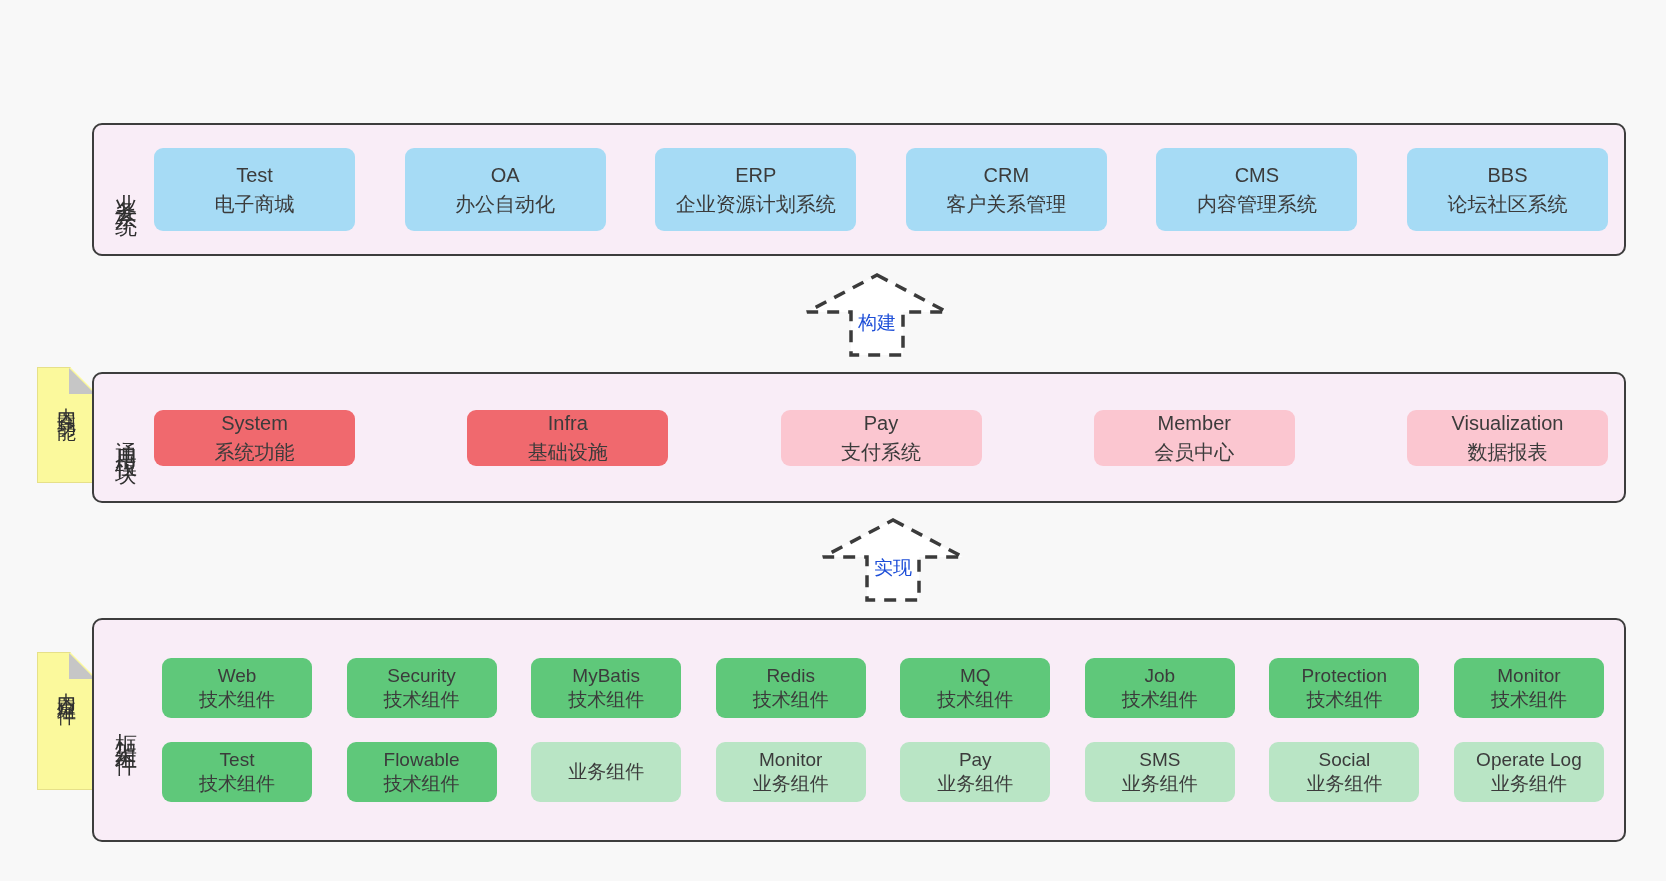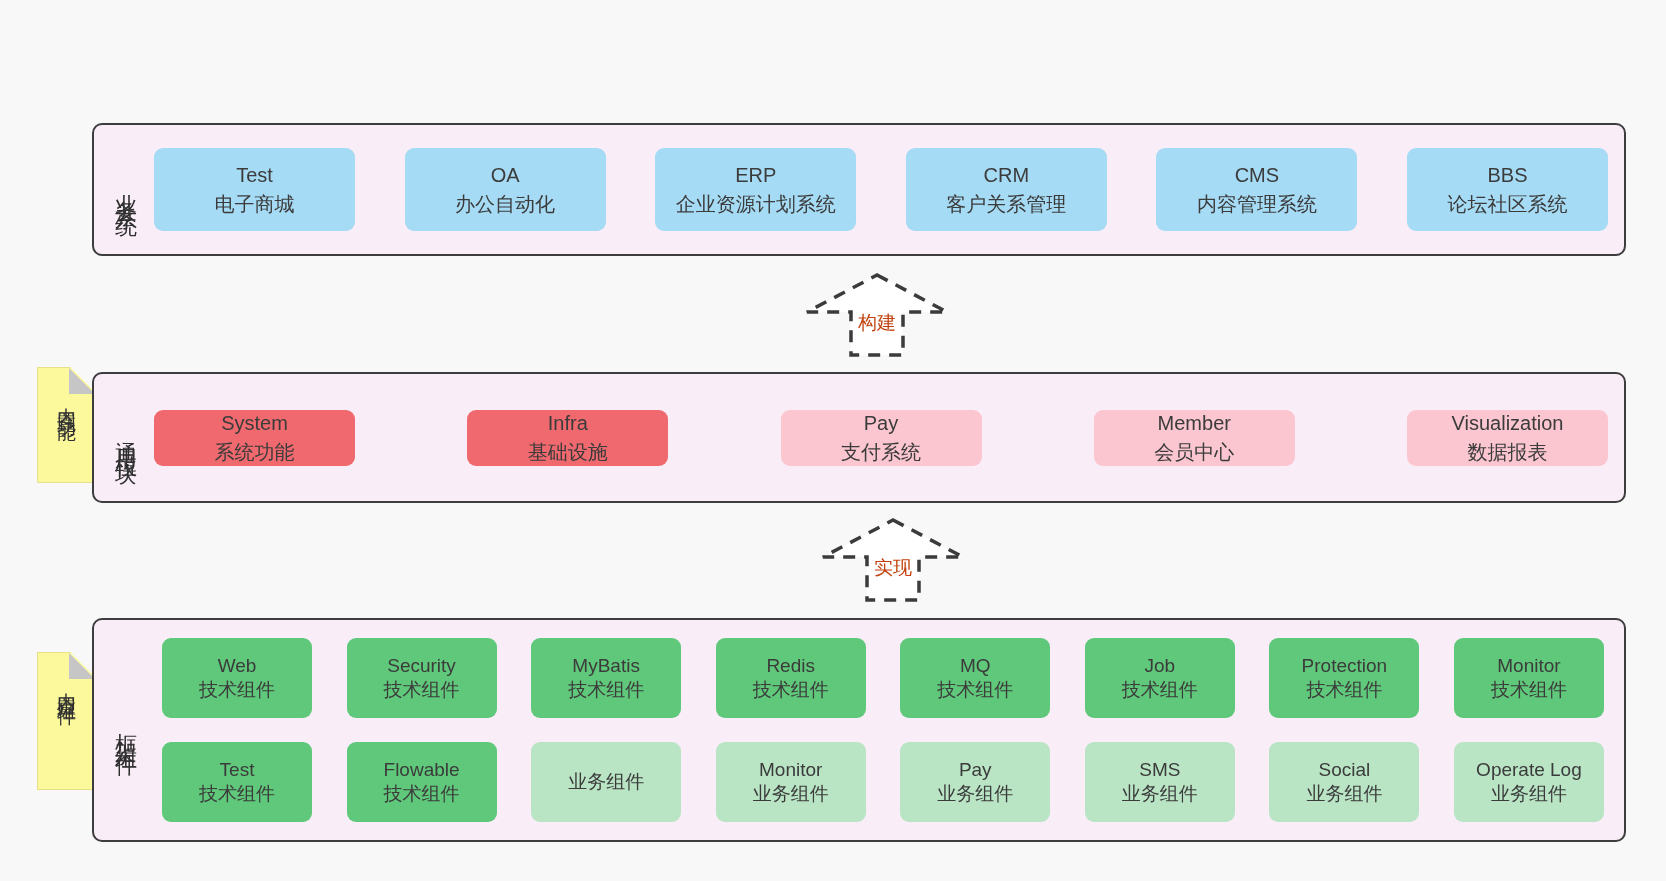--- a/index.html
+++ b/index.html
@@ -24,21 +24,21 @@
   }
   .boxes{flex:1;display:flex;justify-content:space-between;margin:0 4px 0 8px;}
   .rows{flex:1;display:flex;flex-direction:column;gap:24px;margin:0 4px 0 8px;}
   
   .box{
     border-radius:9px;display:flex;flex-direction:column;justify-content:center;
     align-items:center;text-align:center;box-sizing:border-box;
   }
   .layer1 .box{width:201px;height:83px;}
   .layer2 .box{width:201px;height:56px;}
-  .layer3 .box{width:150px;height:80px;padding:0 19px;}
+  .layer3 .box{width:150px;height:60px;padding:0 19px;}
   .box .t,.box .s{font-size:20px;line-height:29px;}
   .layer3 .box .t,.layer3 .box .s{font-size:19px;line-height:24px;}
   .c-blue{background:#a6dbf5;}
   .c-red{background:#f0696e;}
   .c-pink{background:#fbc6d0;}
   .c-green{background:#5fc87a;}
   .c-lgreen{background:#b9e5c5;}
   
   .note{
     position:absolute;left:37px;width:59px;background:#fbf99c;
@@ -54,21 +54,21 @@
   }
   .note-text{
     writing-mode:vertical-rl;text-orientation:upright;
     font-size:19px;letter-spacing:5px;line-height:22px;color:#2f2f2f;
   }
   
   .arrow{position:absolute;width:146px;height:86px;z-index:3;}
   .arrow svg{display:block;}
   .arrow-label{
     position:absolute;left:50%;top:38px;transform:translateX(-50%);
-    background:#ffffff;font-size:19px;padding:0 3px;white-space:nowrap;color:#c2410c;
+    background:#ffffff;font-size:19px;padding:0 3px;white-space:nowrap;color:#1d4ed8;
   }
 </style>
 </head>
 <body>
 
 <div class="canvas">
 
   <div class="note note1">
     <span class="fold"></span>
     <span class="note-text">内置功能</span>

